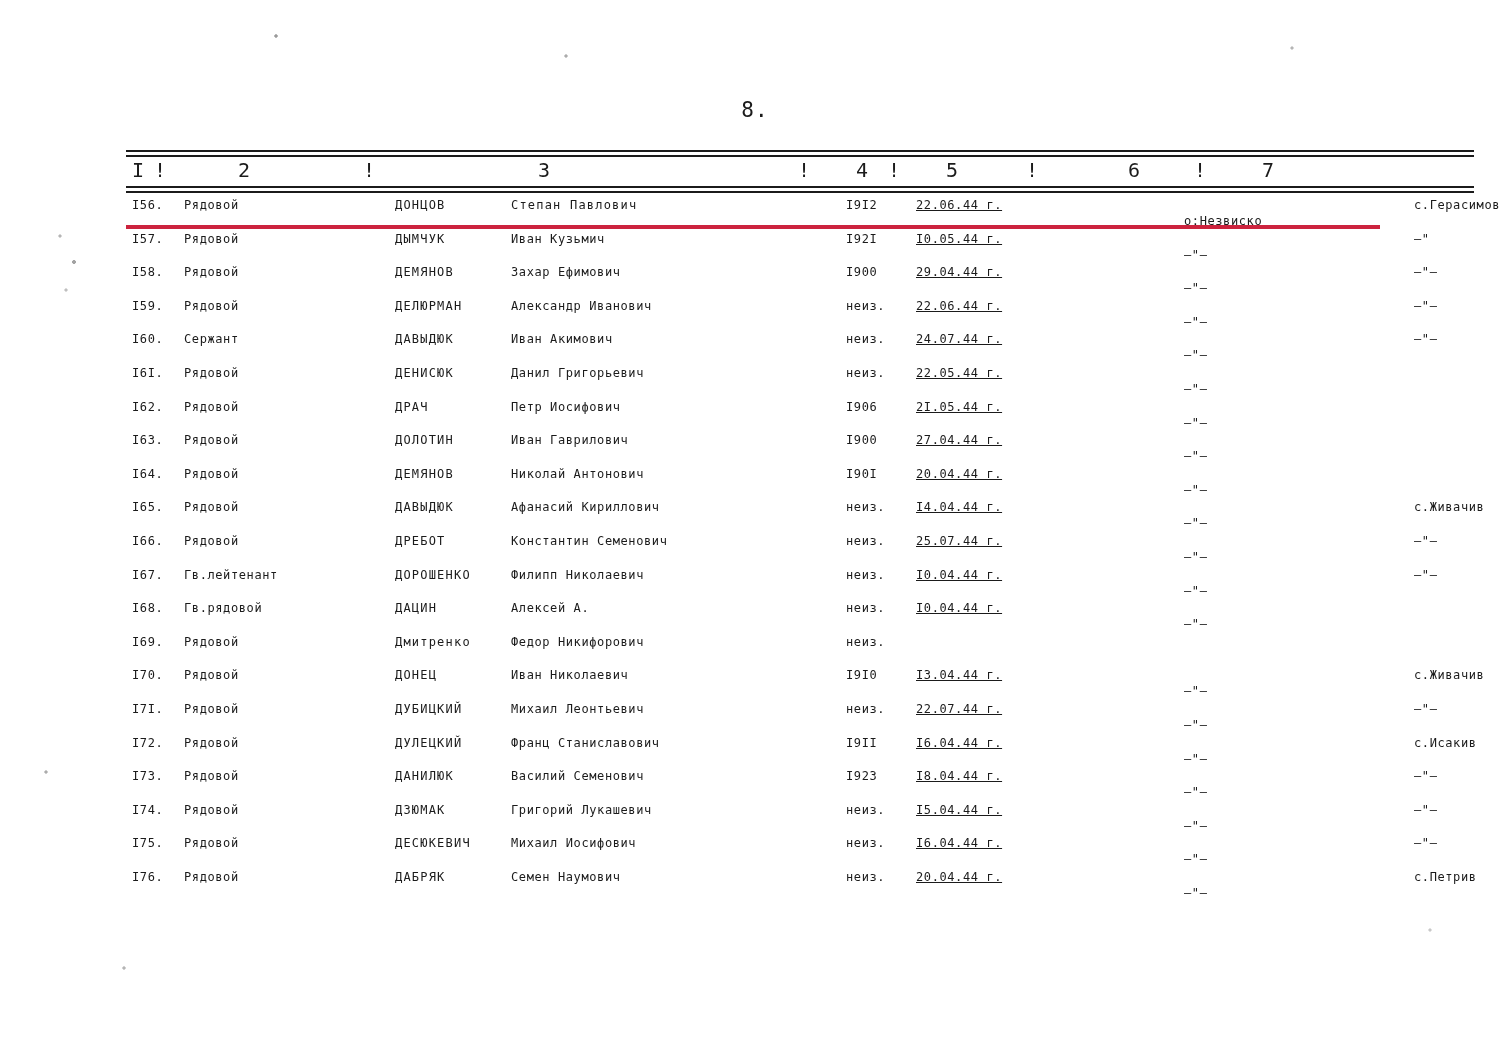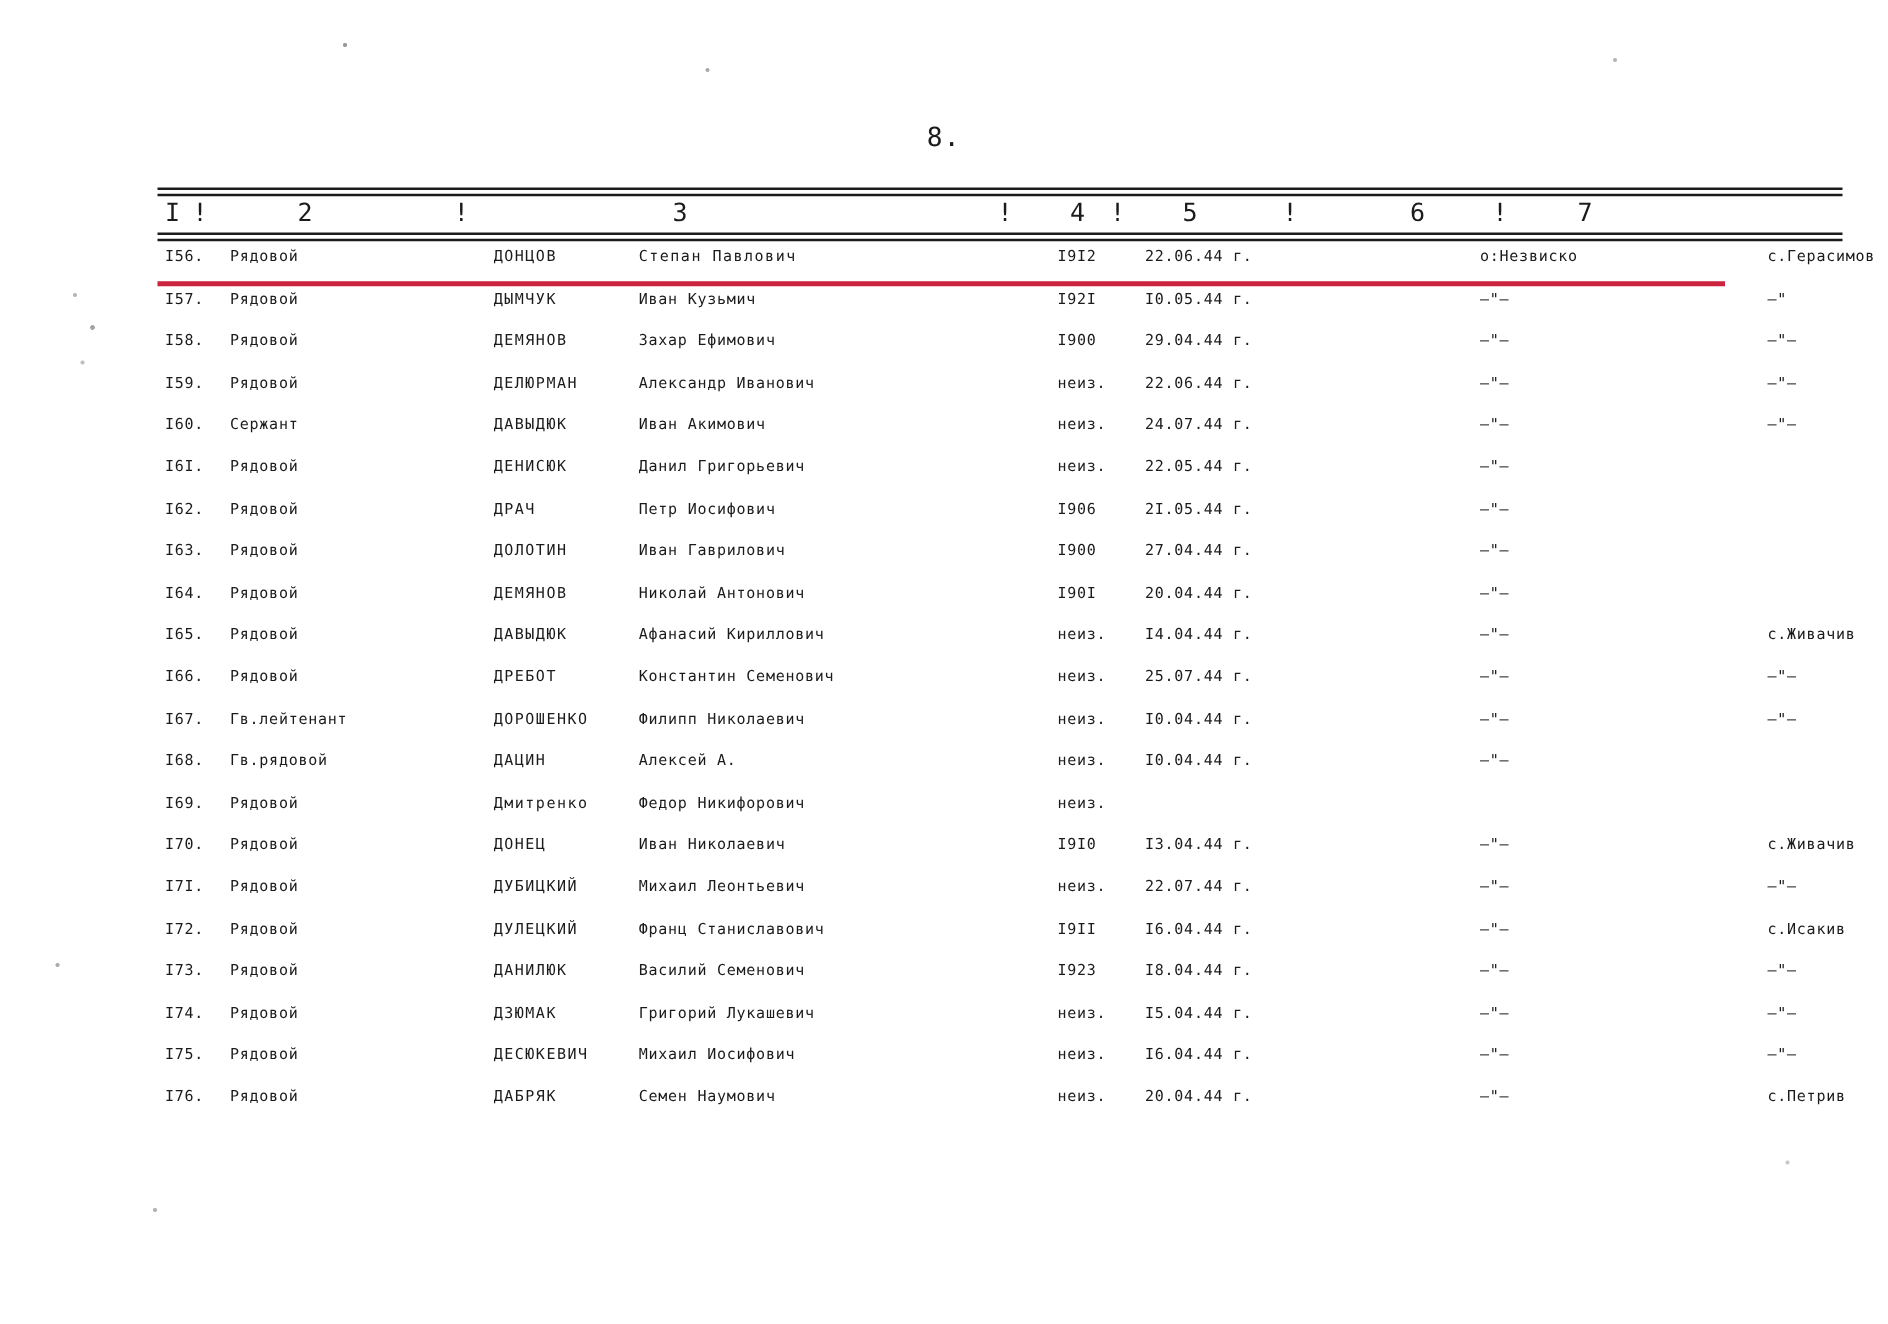--- a/index.html
+++ b/index.html
@@ -111,22 +111,22 @@
   .row > span {
     position: absolute;
     top: 0;
     white-space: nowrap;
   }
   .c-num    { left: 6px; }
   .c-rank   { left: 58px; }
   .c-sur    { left: 245px; letter-spacing: 1.2px; margin-left: 24px; }
   .c-name   { left: 385px; text-align: right; }
   .c-year   { left: 686px; margin-left: 34px; }
-  .c-date   { left: 790px; }
-  .c-reg    { left: 1058px; }
+  .c-date   { left: 790px; text-decoration: underline; }
+  .c-reg    { left: 1058px; margin-top: 16px; }
   .c-place  { left: 1288px; }
 
   .row.first .c-sur,
   .row.first .c-name { letter-spacing: 1.2px; }
 </style>
 </head>
 <body>
 
 <div class="scan-noise"></div>
 

